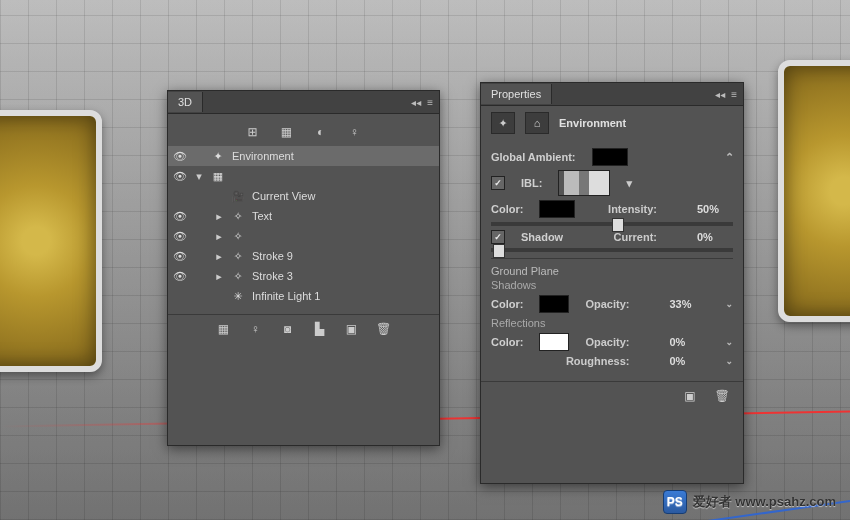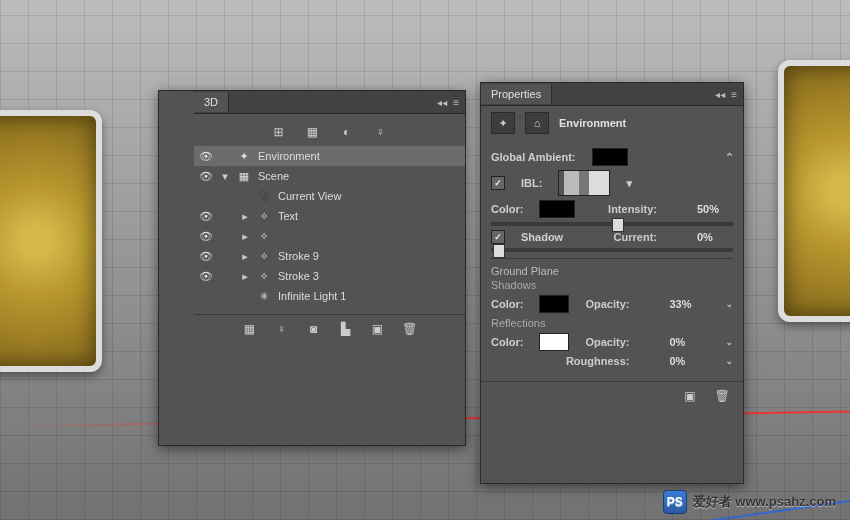--- a/index.html
+++ b/index.html
@@ -177,21 +177,21 @@
 </head>
 <body>
 
 <div class="bg">
   <div class="gold-letter" style="left:-30px;top:110px"></div>
   <div class="gold-letter" style="right:-60px;top:60px"></div>
   <div class="axis-red"></div>
   <div class="axis-blue"></div>
 </div>
 
-<div class="panel" style="left:158px; top:90px; width:271px; height:354px;padding-left:35px;">
+<div class="panel" style="left:167px; top:90px; width:271px; height:354px;">
   <div class="panel-tabs">
     <div class="tab">3D</div>
     <div class="panel-controls">
       <span>◂◂</span>
       <span>≡</span>
     </div>
   </div>
   <div class="panel-body">
     <div class="icon-row">
       <div class="icon-btn">⊞</div>
@@ -204,21 +204,20 @@
         <div class="tree-row selected">
           <span class="vis-eye">👁</span>
           <span class="expand "></span>
           <span class="row-icon">✦</span>
           <span class="row-label">Environment</span>
         </div>
         <div class="tree-row">
           <span class="vis-eye">👁</span>
           <span class="expand ">▾</span>
           <span class="row-icon">▦</span>
-          <span class="row-label">Scene</span>
         </div>
         <div class="tree-row">
           <span class="vis-eye"></span>
           <span class="expand indent1"></span>
           <span class="row-icon">🎥</span>
           <span class="row-label">Current View</span>
         </div>
         <div class="tree-row">
           <span class="vis-eye">👁</span>
           <span class="expand indent1">▸</span>

